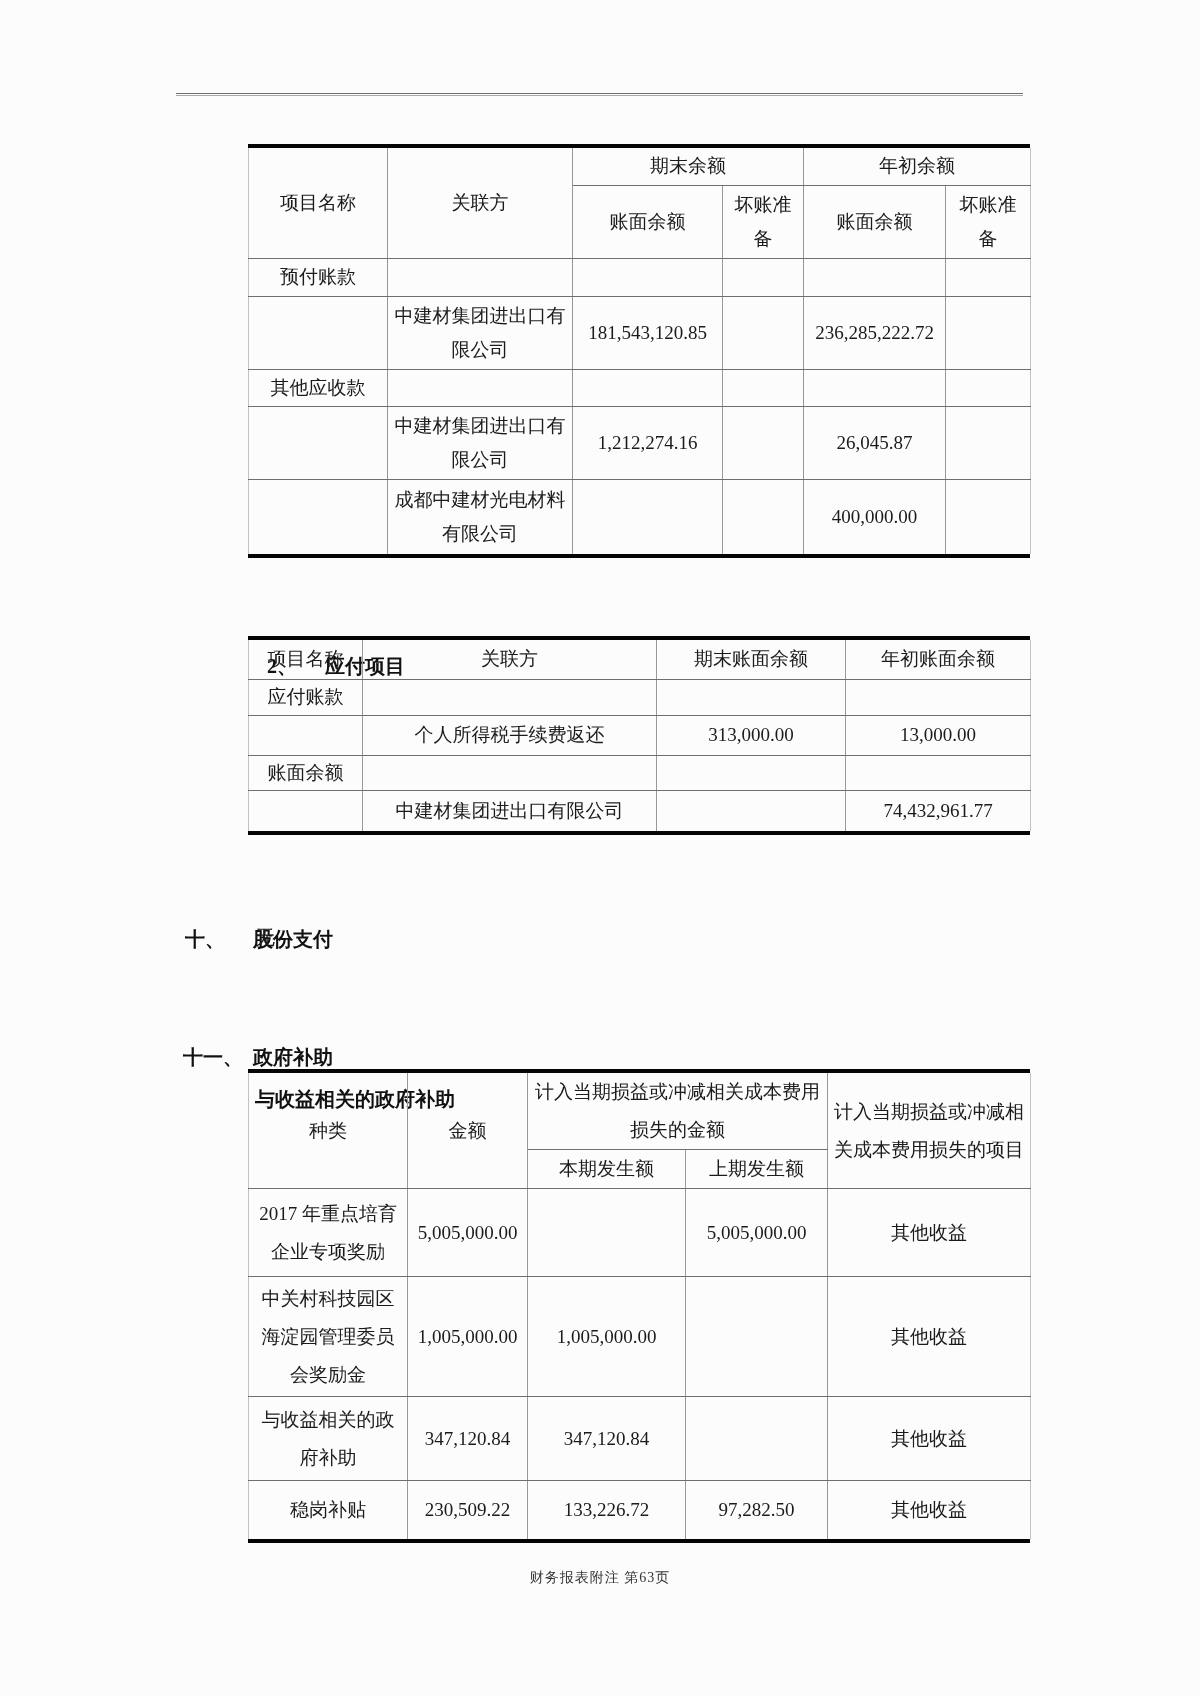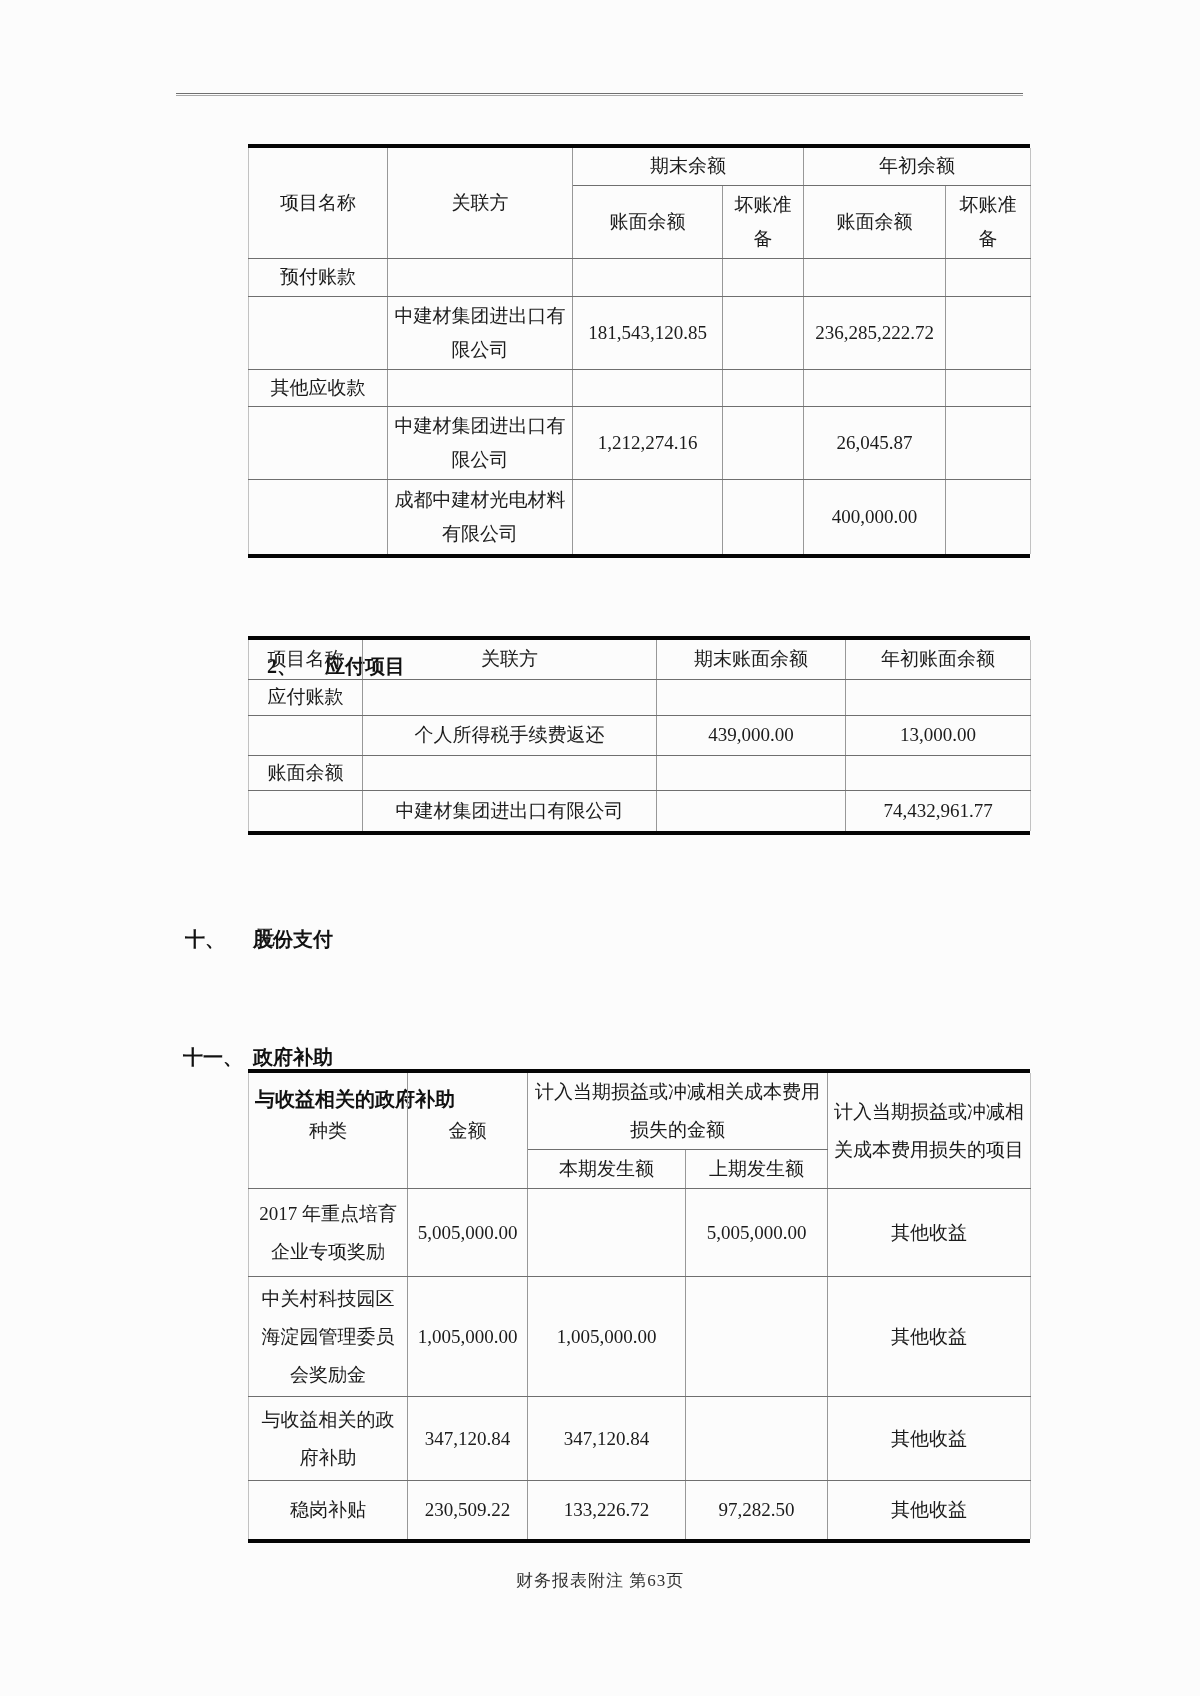--- a/index.html
+++ b/index.html
@@ -40,21 +40,21 @@
   .sec{
     position:absolute;font-size:20px;font-weight:bold;color:#111;
     white-space:nowrap;line-height:26px;margin-top:44px;
   }
   .sec .sec-no{display:inline-block;}
   .plain{
     position:absolute;font-size:20px;color:#1b1b1b;line-height:26px;white-space:nowrap;
   }
   .footer{
     position:absolute;left:0;top:1569px;width:100%;
-    text-align:center;font-size:17px;color:#333;letter-spacing:1px;
+    text-align:center;font-size:14px;color:#333;letter-spacing:1px;
   }
 </style>
 </head>
 <body>
 
 <div class="page">
 
   <div class="head-rule"></div>
 
   <div class="tblwrap" style="top:144px;">
@@ -145,21 +145,21 @@
       </tr>
       <tr style="height:36px;">
         <td class="c-left">应付账款</td>
         <td class="c-left"></td>
         <td class="c-num"></td>
         <td class="c-num"></td>
       </tr>
       <tr style="height:40px;">
         <td class="c-left"></td>
         <td class="c-left">个人所得税手续费返还</td>
-        <td class="c-num">439,000.00</td>
+        <td class="c-num">313,000.00</td>
         <td class="c-num">13,000.00</td>
       </tr>
       <tr style="height:34px;">
         <td class="c-left">账面余额</td>
         <td class="c-left"></td>
         <td class="c-num"></td>
         <td class="c-num"></td>
       </tr>
       <tr style="height:41px;">
         <td class="c-left"></td>

